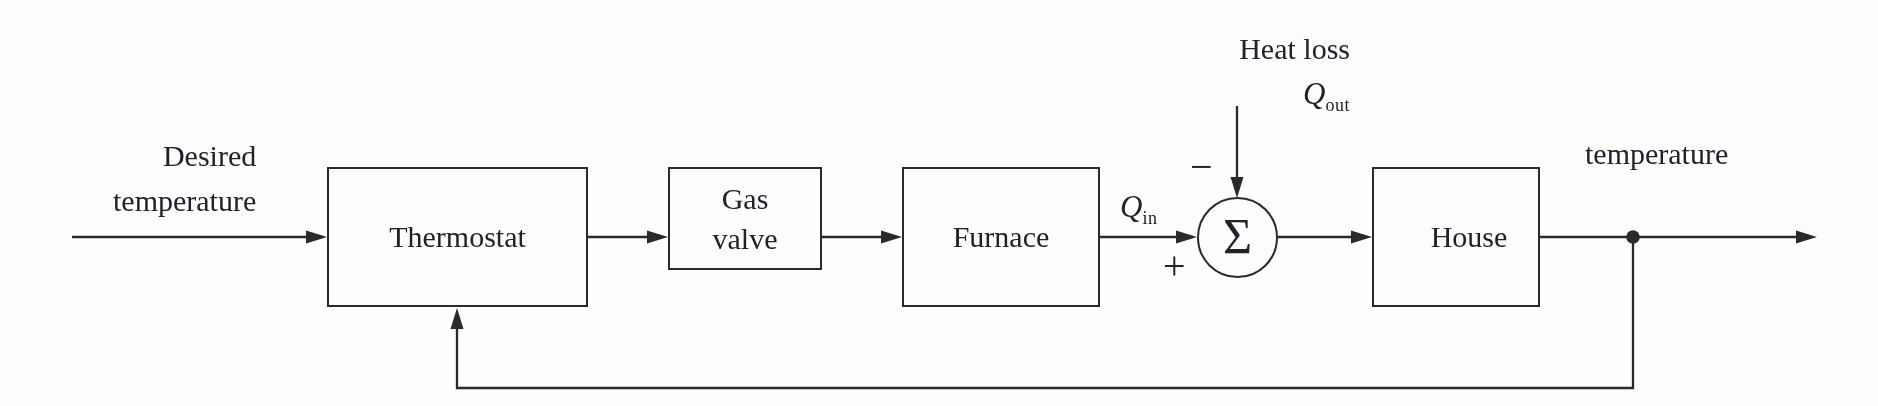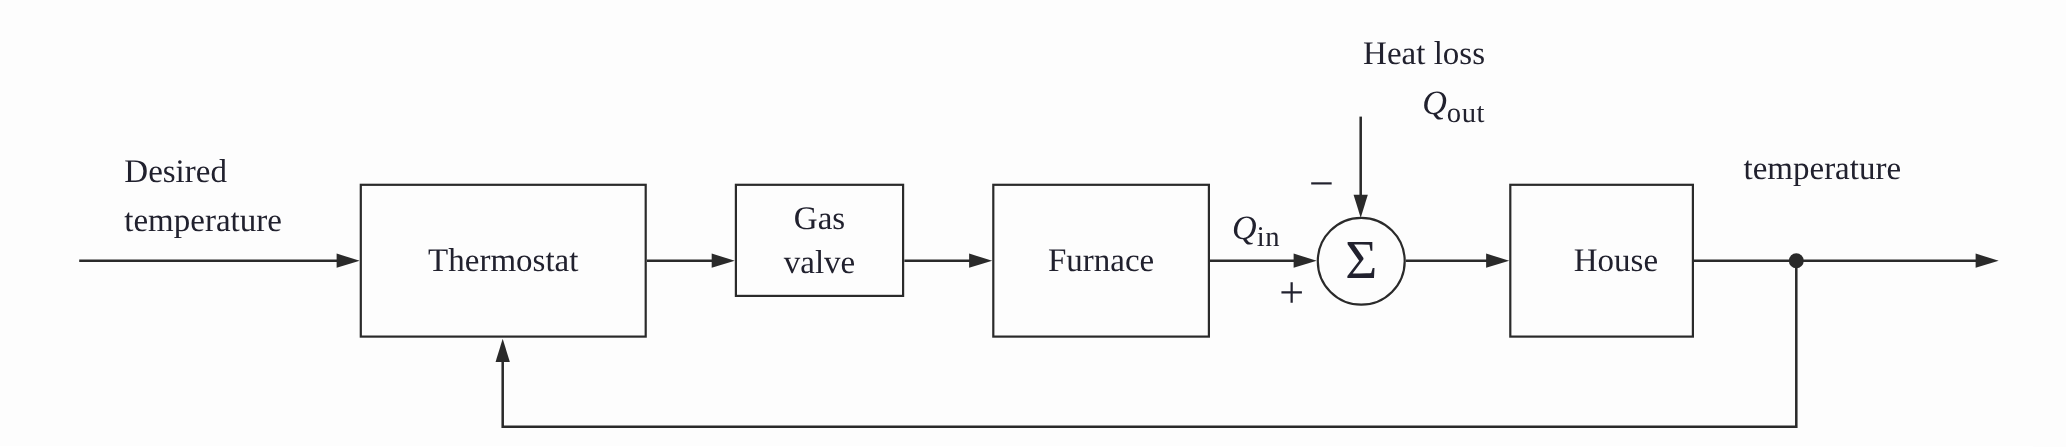--- a/index.html
+++ b/index.html
@@ -51,36 +51,36 @@
     font-size: 50px;
     padding-bottom: 4px;
     box-sizing: border-box;
   }
   .signal-label {
     position: absolute;
     font-size: 30px;
     line-height: 45px;
     white-space: nowrap;
   }
-  #label-desired { left: 113px; top: 133px; }
+  #label-desired { left: 113px; top: 133px; text-align: right; }
   #label-room    { left: 1585px; top: 131px; }
   #label-heatloss {
     left: 1150px; top: 6px;
     width: 200px;
     text-align: right;
     white-space: nowrap;
     margin-top: 20px;
   }
   .q-symbol {
     font-style: italic;
     font-size: 31px;
   }
   .q-sub {
     font-style: normal;
-    font-size: 26px;
+    font-size: 18px;
     vertical-align: -7px;
     letter-spacing: 0.5px;
   }
   #label-qin { left: 1120px; top: 189px; position: absolute; white-space: nowrap; text-align: right; }
   .sign {
     position: absolute;
     font-size: 40px;
     line-height: 40px;
     font-family: "Liberation Serif", "DejaVu Serif", serif;
   }

